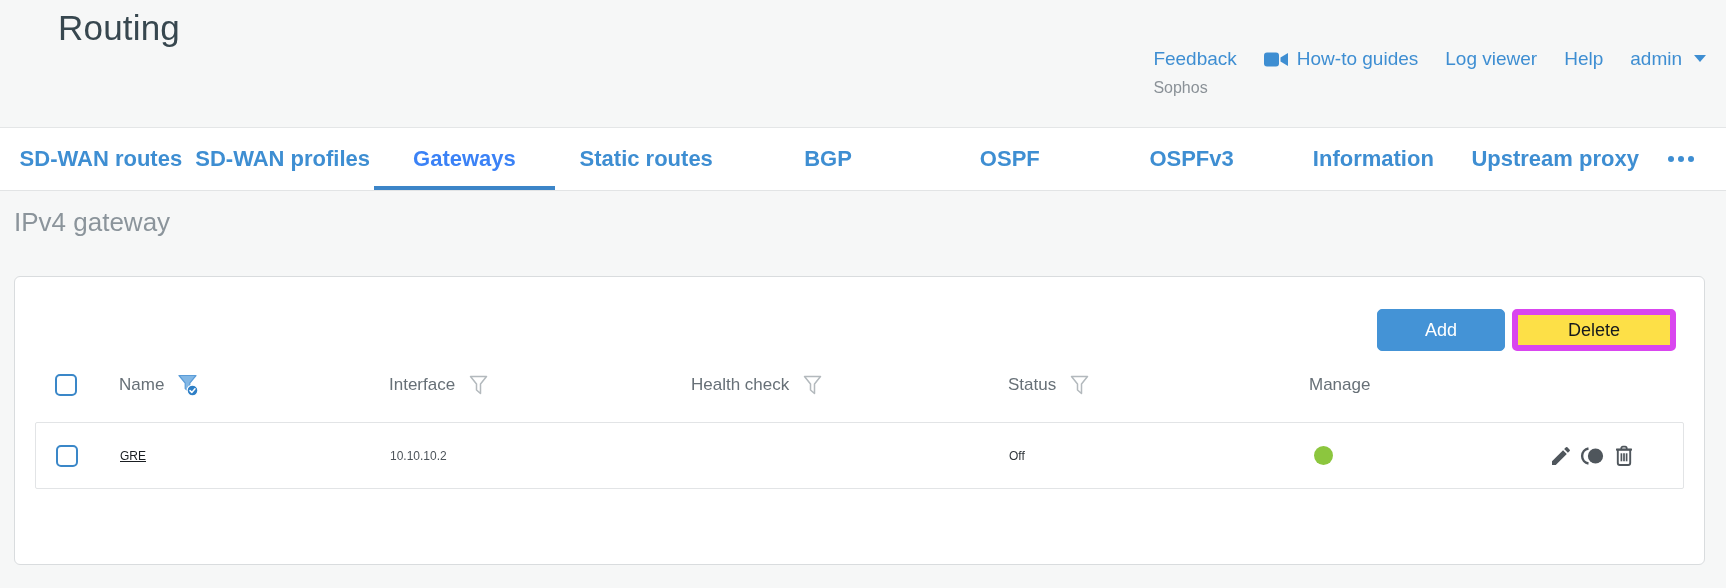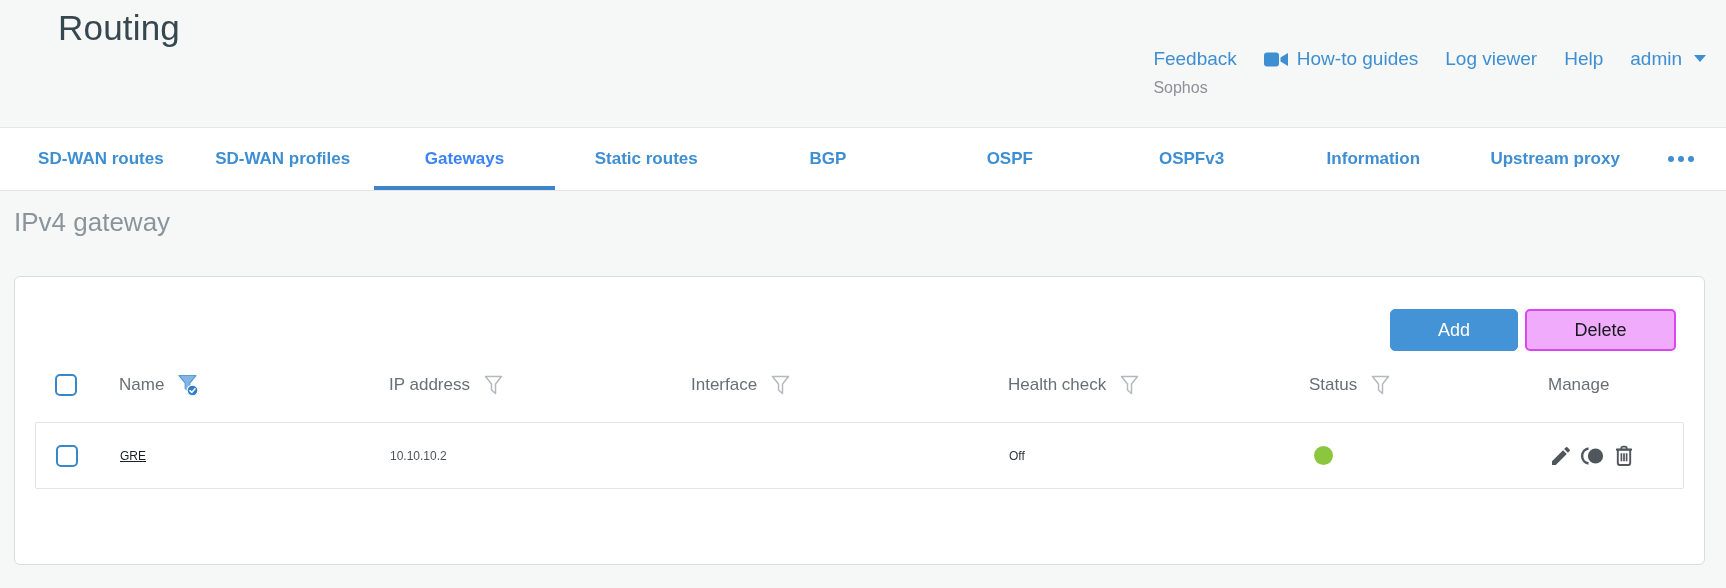--- a/index.html
+++ b/index.html
@@ -53,21 +53,21 @@
     border-bottom: 1px solid #e2e4e5;
     display: flex;
     align-items: stretch;
     padding: 0 10px;
   }
   .tab {
     flex: 1 1 0;
     display: flex;
     align-items: center;
     justify-content: center;
-    font-size: 17px;
+    font-size: 22px;
     font-weight: 700;
     color: #3e8ed2;
     cursor: pointer;
     border-bottom: 4px solid transparent;
     padding-top: 3px;
   }
   .tab.active { color: #3b82f6; border-bottom-color: #3c85c8; }
   .tab-overflow {
     flex: 0 0 70px;
     display: flex;
@@ -109,23 +109,23 @@
     font-size: 18px;
     cursor: pointer;
   }
   .btn-primary {
     width: 128px;
     background: #4493d6;
     border: 1px solid #4493d6;
     color: #ffffff;
   }
   .btn-secondary {
-    width: 151px;
-    background: #f0abfc;
-    border: 2px solid #d946ef;
+    width: 164px;
+    background: #fde047;
+    border: 6px solid #d946ef;
     color: #16191d;
   }
 
   
   .grid {
     display: grid;
     grid-template-columns: 84px 270px 302px 317px 301px 239px auto;
     align-items: center;
   }
   .thead {
@@ -258,28 +258,20 @@
         <div class="checkbox"></div>
       </div>
     <div class="th">
       <span>Name</span>
       <span class="filter-icon active">
         <svg width="21" height="23" viewBox="0 0 21 23">
           <path d="M1 1.5 H18 L11.8 9.2 V18.5 L7.2 14.6 V9.2 Z" fill="#82b7e5" stroke="#5a9cd8" stroke-width="1.2" stroke-linejoin="round"></path>
           <circle cx="14.5" cy="16.5" r="5.4" fill="#2e7fc6" stroke="#ffffff" stroke-width="1.2"></circle>
           <path d="M12 16.6 l1.8 1.8 l3.2 -3.6" fill="none" stroke="#ffffff" stroke-width="1.5" stroke-linecap="round" stroke-linejoin="round"></path>
         </svg>
-      </span>
-    </div>
-    <div class="th">
-      <span>IP address</span>
-      <span class="filter-icon">
-        <svg width="19" height="21" viewBox="0 0 19 21">
-            <path d="M1.5 1.5 H17.5 L11.5 9 V18.5 L7.5 15 V9 Z" fill="none" stroke="currentColor" stroke-width="1.5" stroke-linejoin="round"></path>
-          </svg>
       </span>
     </div>
     <div class="th">
       <span>Interface</span>
       <span class="filter-icon">
         <svg width="19" height="21" viewBox="0 0 19 21">
             <path d="M1.5 1.5 H17.5 L11.5 9 V18.5 L7.5 15 V9 Z" fill="none" stroke="currentColor" stroke-width="1.5" stroke-linejoin="round"></path>
           </svg>
       </span>
     </div>

